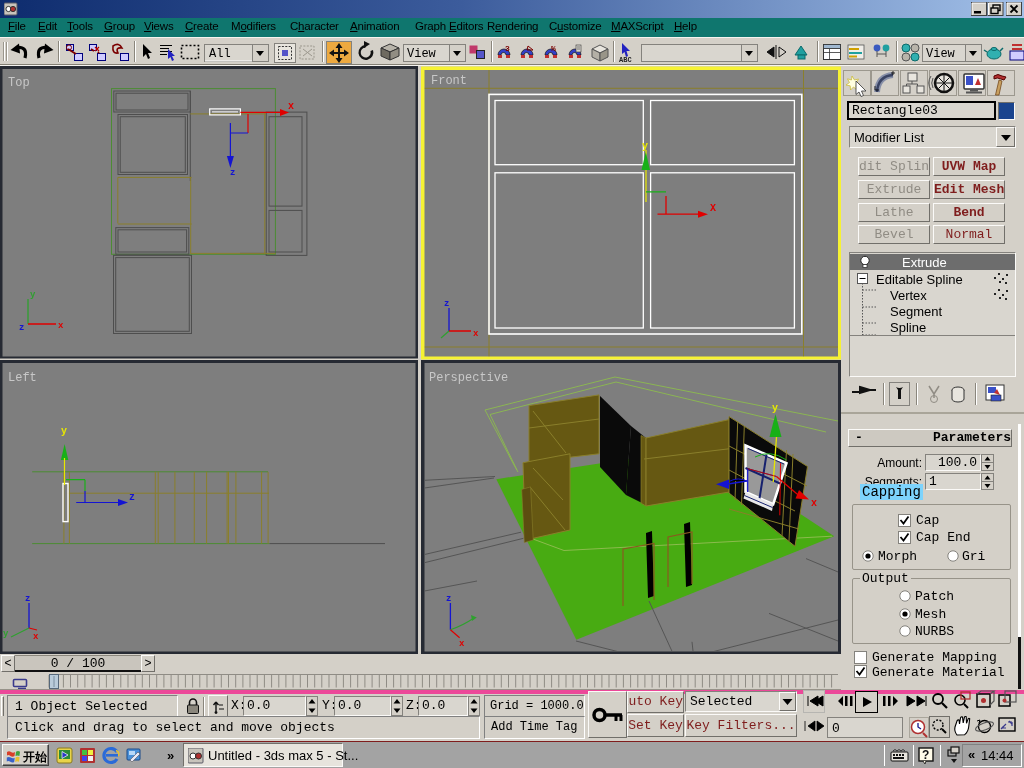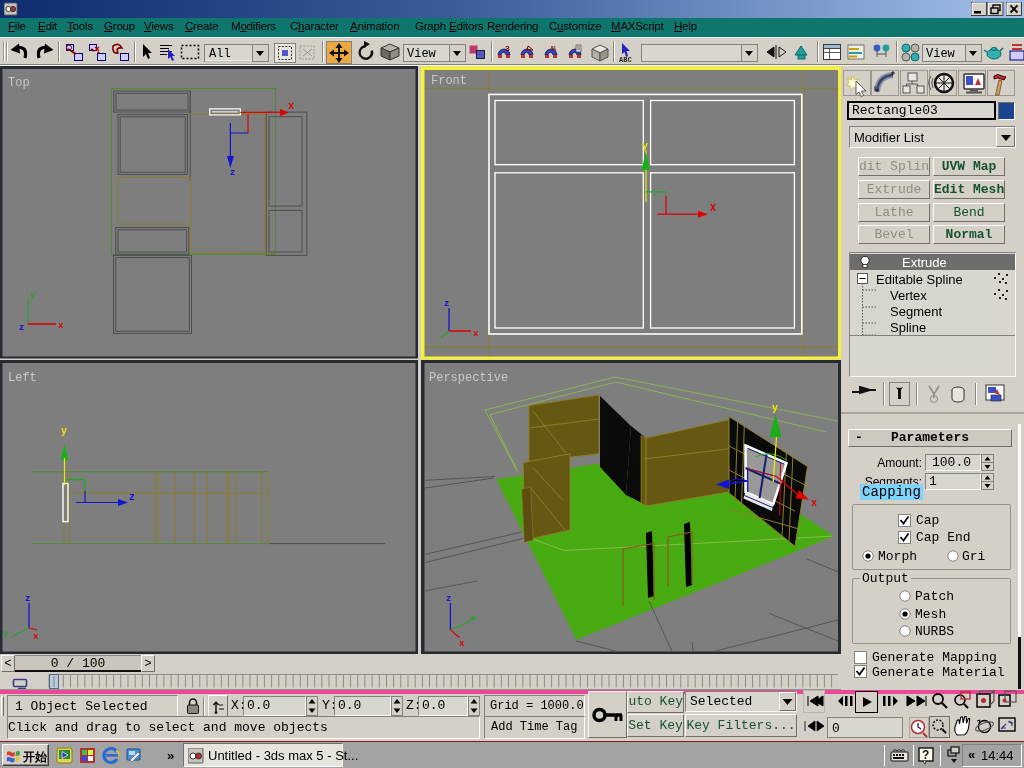--- a/index.html
+++ b/index.html
@@ -11,21 +11,21 @@
 #menubar{position:absolute;left:0;top:18px;width:1024px;height:19px;background:#0f766e;font-size:11.5px;color:#000;letter-spacing:-0.2px}
 #menubar span{position:absolute;top:2px}
 #menubar u{text-underline-offset:1px}
 #panel{position:absolute;left:841px;top:66px;width:183px;height:623px;background:#d4d0c8;overflow:hidden}
 #timeslider{position:absolute;left:0;top:654px;width:841px;height:19px;background:#d4d0c8}
 #trackbar{position:absolute;left:0;top:673px;width:841px;height:17px;background:#d4d0c8}
 #status1{position:absolute;left:0;top:690px;width:1024px;height:26px;background:#d4d0c8;border-top:4px solid #ec4899}
 #status2{position:absolute;left:0;top:716px;width:1024px;height:25px;background:#d4d0c8}
 #taskbar{position:absolute;left:0;top:741px;width:1024px;height:43px;background:#a3a3a3;border-top:1px solid #7f1d1d}
 .fld{position:absolute;background:#d9d6cf;border:1px solid;border-color:#84827d #fbfaf8 #fbfaf8 #84827d;font-family:"Liberation Mono",monospace;color:#000}
-.btn{position:absolute;background:#d4d0c8;border:1px solid;border-color:#fbfaf8 #716f6a #716f6a #fbfaf8;font-family:"Liberation Mono",monospace;color:#14532d;text-align:center;overflow:hidden;white-space:nowrap}
+.btn{position:absolute;background:#d4d0c8;border:1px solid;border-color:#fbfaf8 #716f6a #716f6a #fbfaf8;font-family:"Liberation Mono",monospace;color:#7f1d1d;text-align:center;overflow:hidden;white-space:nowrap}
 </style></head>
 <body>
 <div id="titlebar">
  <svg class="abs" style="left:4px;top:2px" width="14" height="14">
       <rect x="0" y="1" width="13" height="12" rx="1" fill="#c8c4bc" stroke="#5a5a66"></rect>
       <circle cx="4.5" cy="7" r="2.6" fill="#fff" stroke="#333"></circle>
       <circle cx="9" cy="7" r="2.6" fill="#b03030" stroke="#333"></circle>
     </svg>
  <svg class="abs" style="left:971px;top:2px" width="52" height="14">
   <g>
@@ -475,23 +475,23 @@
  <div class="abs" style="right:0;top:0;width:19px;height:20px;background:#d4d0c8;border:1px solid;border-color:#fbfaf8 #716f6a #716f6a #fbfaf8"></div>
  <svg class="abs" style="right:3px;top:7px" width="12" height="8">
         <path d="M1 1 l10 0 l-5 6 z" fill="#000"></path>
       </svg>
 </div>
 <div class="btn" style="left:17px;top:91px;width:72px;height:19px;font-size:13px;color:#908c84;display:flex;align-items:center;justify-content:center">Edit&nbsp;Spline</div>
 <div class="btn" style="left:92px;top:91px;width:72px;height:19px;font-size:13px;font-weight:bold;line-height:17px">UVW Map</div>
 <div class="btn" style="left:17px;top:114px;width:72px;height:19px;font-size:13px;color:#908c84;line-height:17px">Extrude</div>
 <div class="btn" style="left:92px;top:114px;width:72px;height:19px;font-size:13px;font-weight:bold;line-height:17px">Edit Mesh</div>
 <div class="btn" style="left:17px;top:137px;width:72px;height:19px;font-size:13px;color:#908c84;line-height:17px">Lathe</div>
-<div class="btn" style="left:92px;top:137px;width:72px;height:19px;font-size:13px;font-weight:normal;line-height:17px">Bend</div>
+<div class="btn" style="left:92px;top:137px;width:72px;height:19px;font-size:13px;font-weight:bold;line-height:17px">Bend</div>
 <div class="btn" style="left:17px;top:159px;width:72px;height:19px;font-size:13px;color:#908c84;line-height:17px">Bevel</div>
-<div class="btn" style="left:92px;top:159px;width:72px;height:19px;font-size:13px;font-weight:bold;line-height:17px">Normal</div>
+<div class="btn" style="left:92px;top:159px;width:72px;height:19px;font-size:13px;font-weight:normal;line-height:17px">Normal</div>
 
 <div class="abs" style="left:8px;top:186px;width:167px;height:125px;background:#d9d6cf;border:1px solid;border-color:#84827d #fbfaf8 #fbfaf8 #84827d;font-size:13px">
  <div class="abs" style="left:0;top:1px;width:165px;height:16px;background:#6d6d6d;color:#fff">
    <svg class="abs" style="left:9px;top:1px" width="12" height="14">
           <circle cx="6" cy="5.5" r="4.2" fill="#fff" stroke="#222"></circle>
           <rect x="4" y="9.5" width="4" height="3" fill="#fff" stroke="#222" stroke-width="0.7"></rect>
         </svg>
    <span style="position:absolute;left:52px;top:1px">Extrude</span>
  </div>
  <svg class="abs" style="left:7px;top:20px" width="11" height="11">
@@ -542,24 +542,24 @@
  <path d="M111 10 v9 a6 3 0 0 0 12 0 v-9" fill="#e8e5de" stroke="#333"></path>
  <line x1="134.5" y1="3" x2="134.5" y2="25" stroke="#8a867c"></line>
       <line x1="135.5" y1="3" x2="135.5" y2="25" stroke="#fff"></line>
  <rect x="145" y="5" width="18" height="15" fill="#fff" stroke="#333"></rect>
  <rect x="147" y="7" width="8" height="6" fill="#3a50c8"></rect>
  <path d="M153 13 l3 -4 l3 6 z" fill="#c03030"></path>
  <rect x="150" y="15" width="10" height="6" fill="#3a50c8" stroke="#222" stroke-width="0.6"></rect>
 </svg>
 <div class="abs" style="left:0;top:346px;width:183px;height:2px;background:#a9a599"></div>
 
-<div class="abs mono" style="left:7px;top:363px;width:164px;height:18px;background:#cdc9c1;border:1px solid;border-color:#fbfaf8 #716f6a #716f6a #fbfaf8;font-size:13px;font-weight:bold;text-align:center">Parameters</div>
+<div class="abs mono" style="left:7px;top:363px;width:164px;height:18px;background:#cdc9c1;border:1px solid;border-color:#fbfaf8 #716f6a #716f6a #fbfaf8;font-size:13px;font-weight:bold;text-align:right">Parameters</div>
 <div class="abs mono" style="left:14px;top:364px;font-size:13px;font-weight:bold">-</div>
 <div class="abs" style="left:0px;top:390px;width:81px;text-align:right;font-size:12px">Amount:</div>
-<div class="fld" style="left:84px;top:388px;width:56px;height:17px;font-size:13px;padding-left:6px">100.0</div>
+<div class="fld" style="left:84px;top:388px;width:56px;height:17px;font-size:13px;padding-left:12px">100.0</div>
 <div class="abs" style="left:0px;top:409px;width:81px;text-align:right;font-size:12px">Segments:</div>
 <div class="fld" style="left:84px;top:407px;width:56px;height:17px;font-size:13px;padding-left:3px">1</div>
 <svg class="abs" style="left:140px;top:388px" width="14" height="36">
  <g>
         <rect x="0.5" y="0.5" width="12" height="8" fill="#d4d0c8" stroke="#84827d"></rect>
         <path d="M6.5 2.5 l3 4 h-6 z" fill="#000"></path>
         <rect x="0.5" y="8.5" width="12" height="8" fill="#d4d0c8" stroke="#84827d"></rect>
         <path d="M6.5 15 l-3 -4 h6 z" fill="#000"></path>
       </g>
  <g transform="translate(0,19)">
@@ -777,21 +777,21 @@
     </svg>
  <div class="abs mono" style="left:406px;top:4px;font-size:13px">Z:</div>
  <div class="fld" style="left:418px;top:2px;width:50px;height:20px;font-size:13px;line-height:18px;padding-left:3px">0.0</div>
  <svg class="abs" style="left:468px;top:2px" width="12" height="20">
       <rect x="0.5" y="0.5" width="11" height="19" fill="#d4d0c8" stroke="#84827d"></rect>
       <path d="M6 3 l3.5 4.5 h-7 z M6 17 l-3.5 -4.5 h7 z" fill="#000"></path>
     </svg>
  <div class="abs mono sunk" style="left:484px;top:1px;width:101px;height:23px;font-size:12px;line-height:21px;padding-left:5px">Grid = 1000.0</div>
 </div>
 <div id="status2">
- <div class="abs mono sunk" style="left:7px;top:0px;width:473px;height:23px;font-size:13px;line-height:21px;">Click and drag to select and move objects</div>
+ <div class="abs mono sunk" style="left:7px;top:0px;width:473px;height:23px;font-size:13px;line-height:21px;padding-left:7px">Click and drag to select and move objects</div>
  <div class="abs mono sunk" style="left:484px;top:0px;width:101px;height:23px;font-size:12px;line-height:21px;padding-left:6px">Add Time Tag</div>
 </div>
 
 <div class="abs" style="left:588px;top:691px;width:39px;height:47px;background:#d4d0c8;border:1px solid;border-color:#fbfaf8 #716f6a #716f6a #fbfaf8">
  <svg width="37" height="45">
       <circle cx="10.5" cy="23" r="5.5" fill="none" stroke="#000" stroke-width="3.5"></circle>
       <line x1="16" y1="23" x2="33" y2="23" stroke="#000" stroke-width="3.5"></line>
       <path d="M27 23 v6 M32 23 v6" stroke="#000" stroke-width="3"></path>
     </svg>
 </div>

